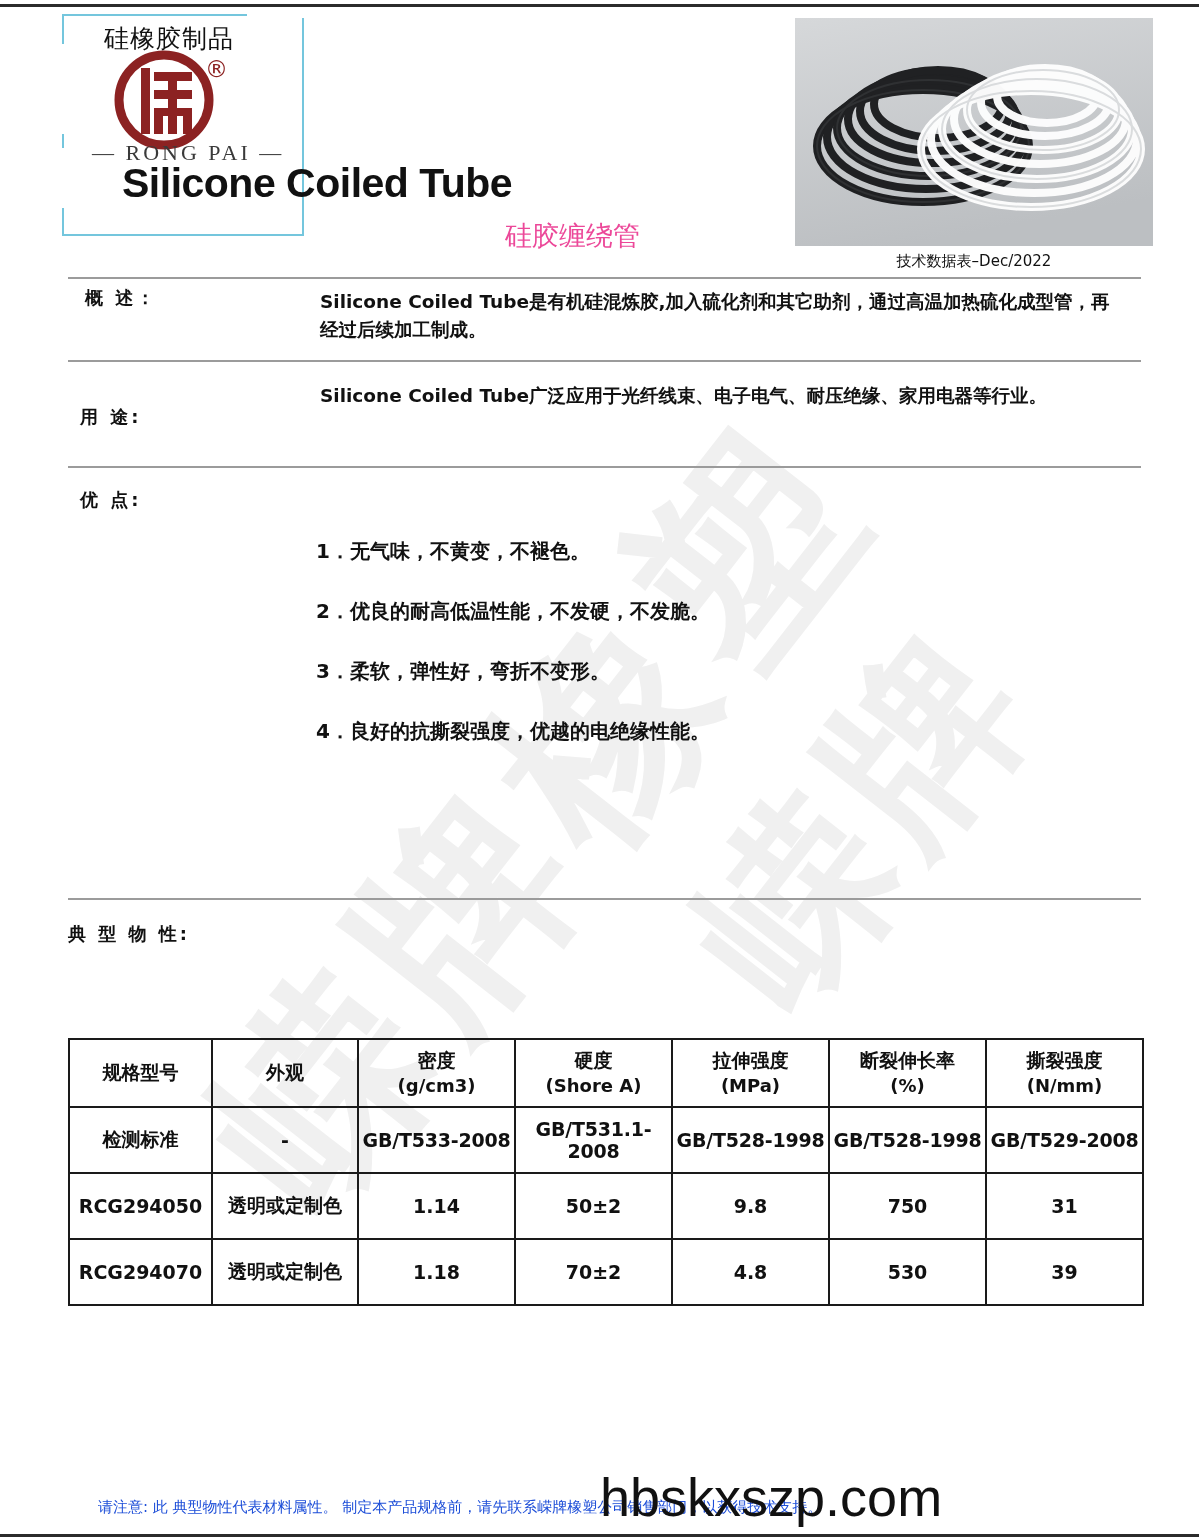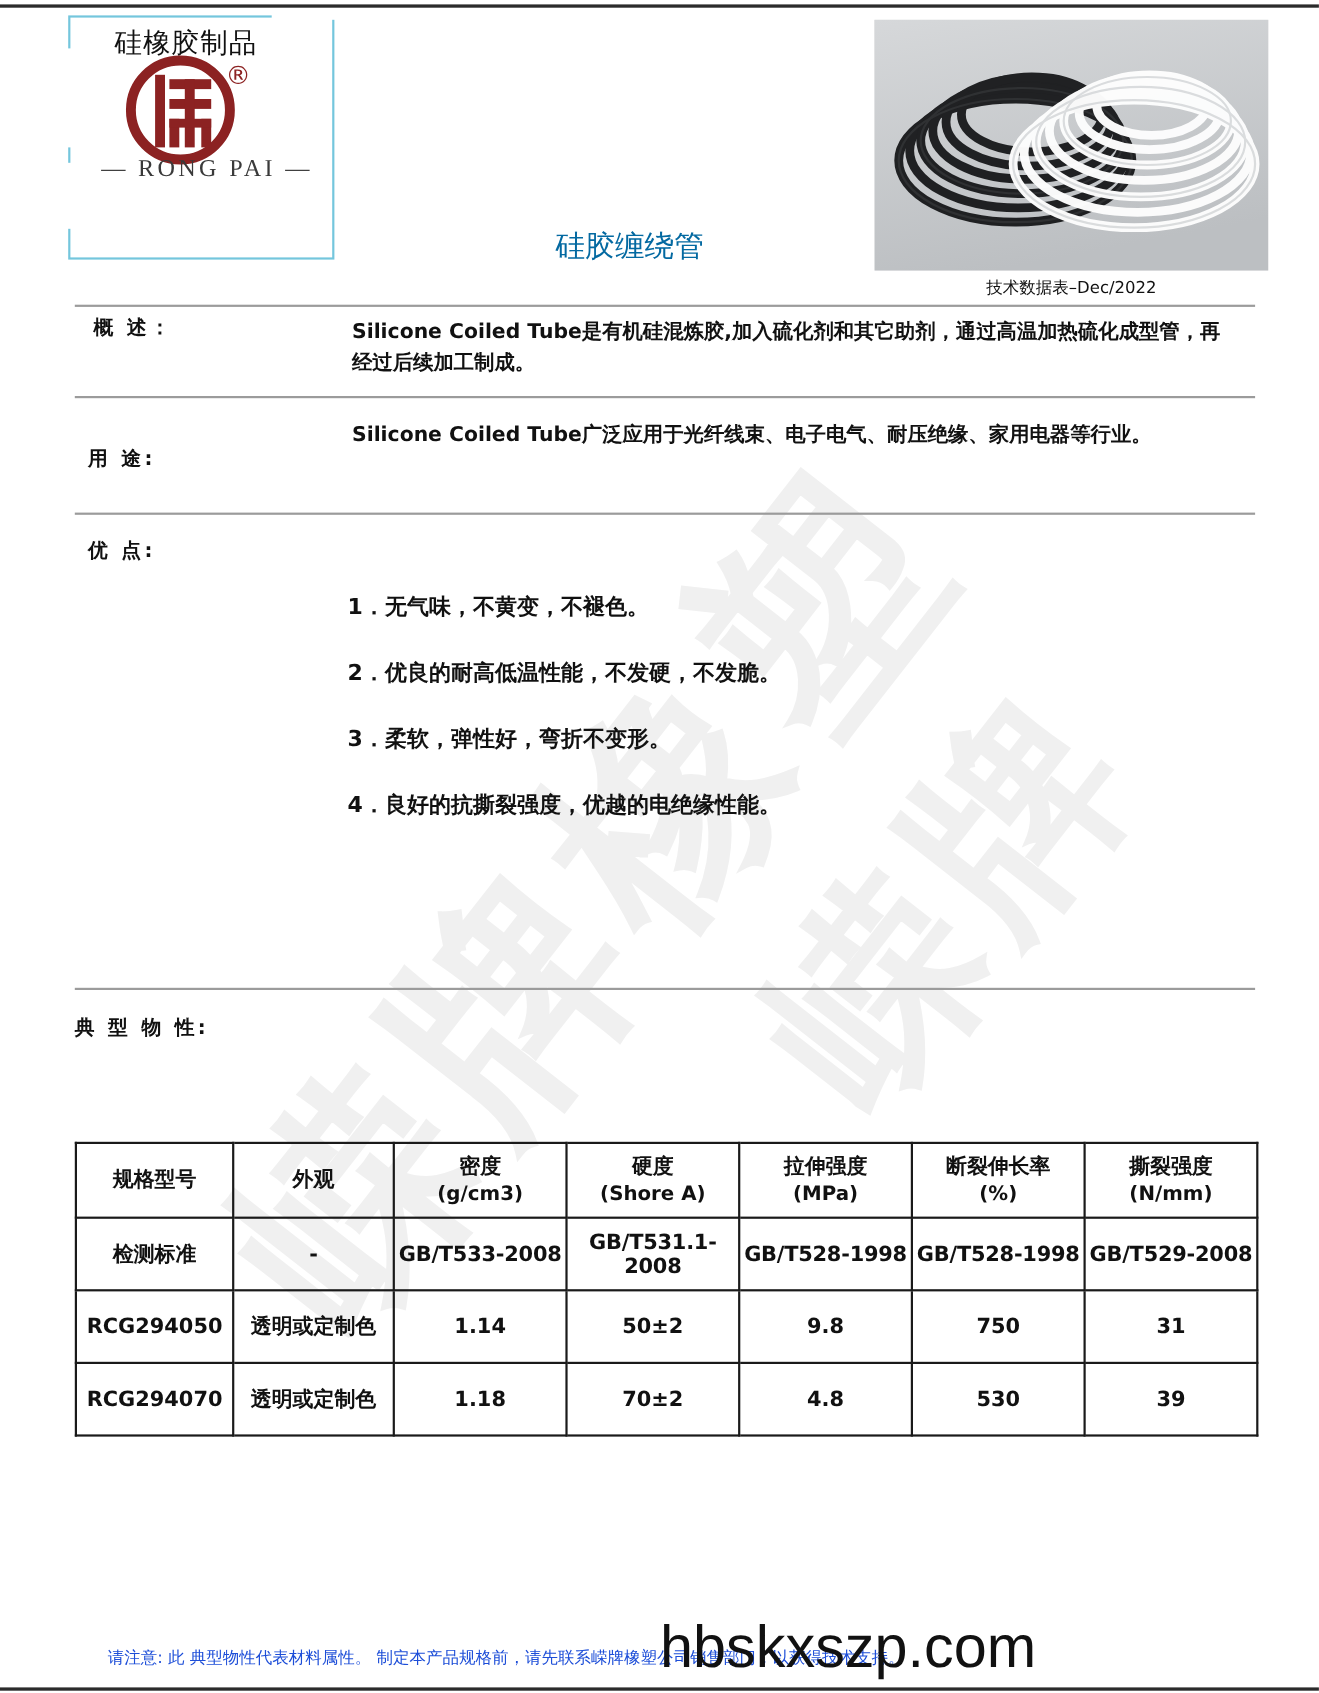--- a/index.html
+++ b/index.html
@@ -133,24 +133,24 @@
     left: 122px; top: 160px;
     font-size: 41px;
     font-weight: bold;
     letter-spacing: -0.5px;
     color: #111;
     z-index: 4;
     white-space: nowrap;
   }
   .title-cn {
     position: absolute;
-    left: 505px; top: 206px;
+    left: 505px; top: 218px;
     font-family: "DejaVu Sans", sans-serif;
     font-size: 27px;
-    color: #0369a1;
+    color: #ec4899;
     z-index: 4;
     white-space: nowrap;
   }
 
   .product-photo {
     position: absolute;
     left: 795px; top: 18px;
     width: 358px; height: 228px;
     z-index: 2;
     background: #c9cbcd;
@@ -320,20 +320,21 @@
         <rect x="58" y="22" width="9" height="62"></rect>
         <rect x="44" y="58" width="9" height="26"></rect>
         <rect x="73" y="58" width="9" height="26"></rect>
         <rect x="44" y="58" width="38" height="8"></rect>
       </g>
     </svg>
   </div>
   <div class="logo-reg">®</div>
   <div class="brand-en">— RONG  PAI —</div>
 
+  <div class="title-en">Silicone Coiled Tube</div>
   <div class="title-cn">硅胶缠绕管</div>
 
   <div class="product-photo">
     <svg width="358" height="228" viewBox="0 0 358 228">
       <defs>
         <linearGradient id="bgg" x1="0" y1="0" x2="0.3" y2="1">
           <stop offset="0%" stop-color="#d6d8da"></stop>
           <stop offset="100%" stop-color="#bcbfc2"></stop>
         </linearGradient>
       </defs>

